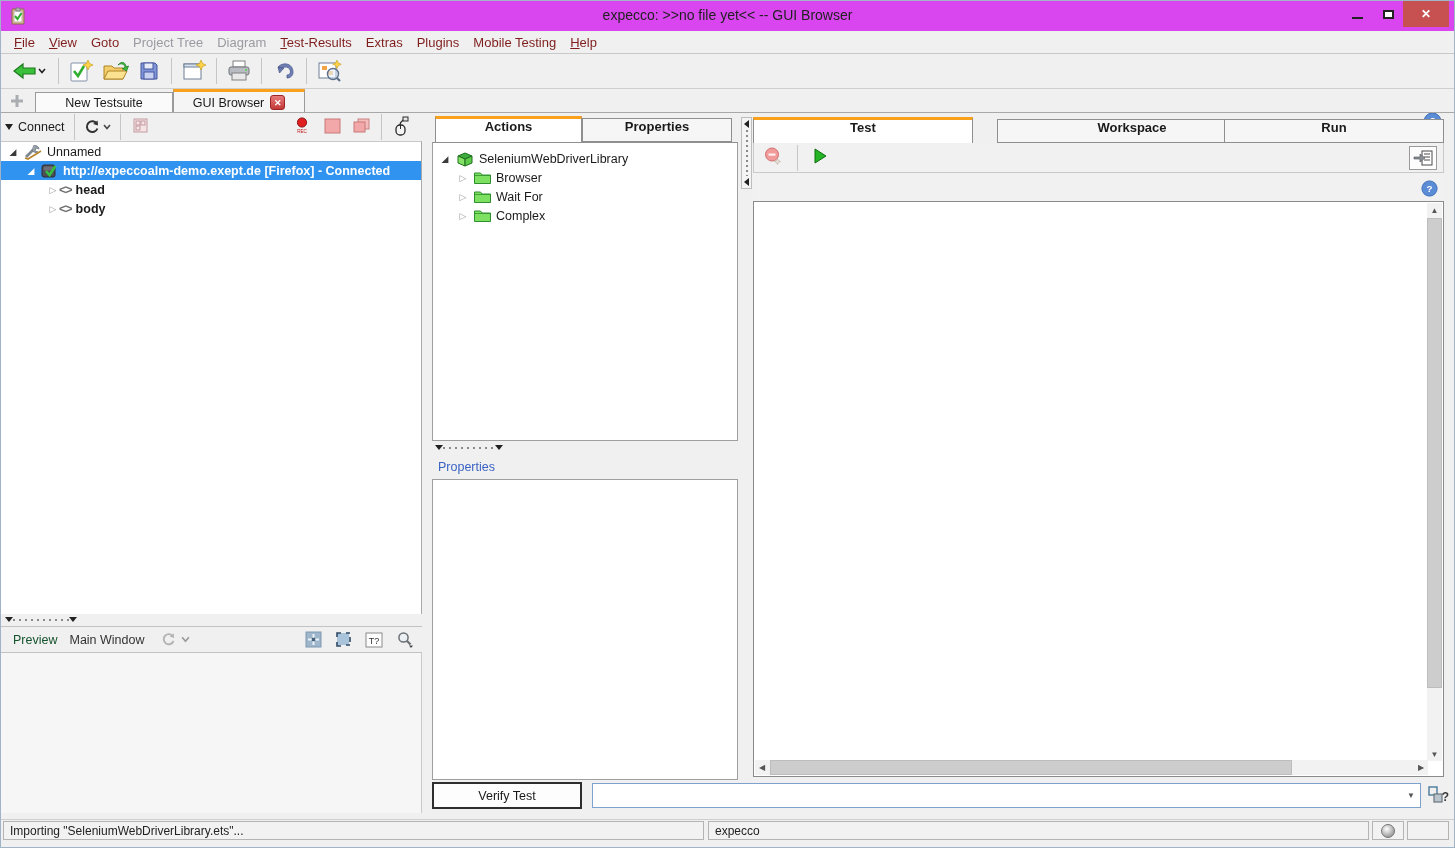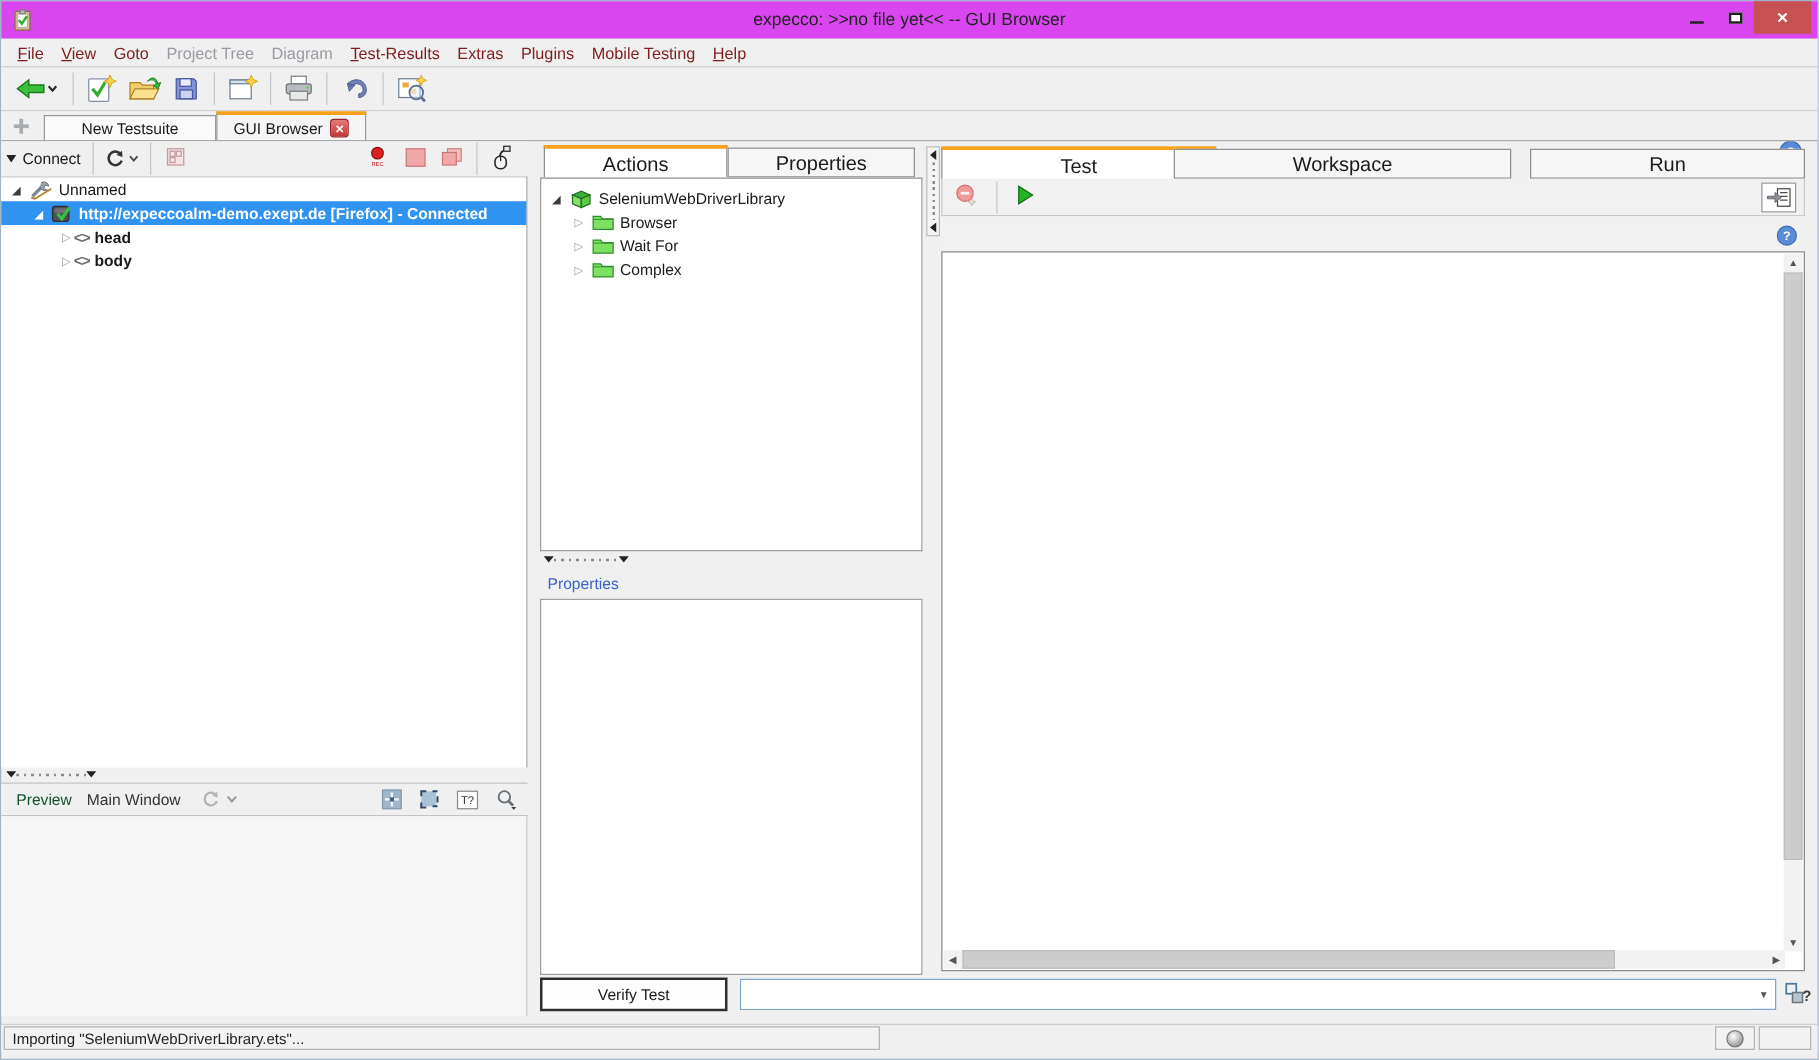--- a/index.html
+++ b/index.html
@@ -48,21 +48,21 @@
   #row-conn { background:#3093ef; color:#fff; }
   .tag-glyph { color:#6e6e6e; font-weight:bold; margin-right:4px; letter-spacing:-1px; }
   #lp-split { left:4px; top:615px; width:72px; height:7px; display:flex; align-items:center; }
   .split-h { flex:1; height:5px; background:repeating-linear-gradient(90deg,#8a8a8a 0 2px,transparent 2px 6px); background-position:center; background-size:100% 2px; background-repeat:no-repeat; }
   .split-tri-d { width:0; height:0; border-left:4px solid transparent; border-right:4px solid transparent; border-top:5px solid #222; }
   .split-tri-l { width:0; height:0; border-top:4px solid transparent; border-bottom:4px solid transparent; border-right:5px solid #222; }
   #lp-preview-bar { left:0; top:625px; width:421px; height:27px; background:#f0f0f0; border-top:1px solid #c3c3c3; border-bottom:1px solid #c3c3c3; display:flex; align-items:center; }
   #lp-preview { left:0; top:652px; width:421px; height:160px; background:#f6f6f6; border-right:1px solid #c9c9c9; }
 
   
-  .mtab { position:absolute; display:flex; align-items:flex-end; justify-content:center; border:1px solid #8f8f8f; font-size:16px; }
+  .mtab { position:absolute; display:flex; align-items:flex-start; justify-content:center; border:1px solid #8f8f8f; font-size:13px;font-weight:bold; }
   .mtab.active { background:#fff; border-top:3px solid #f9a11b; border-bottom:none; }
   .mtab.inactive { background:#f6f6f6; }
   #mp-tree { left:431px; top:141px; width:306px; height:299px; background:#fff; border:1px solid #9f9f9f; border-top:1px solid #8f8f8f; }
   #mp-split { left:434px; top:443px; width:68px; height:7px; display:flex; align-items:center; }
   #mp-props-label { left:437px; top:459px; color:#3b63c4; font-size:12.5px; }
   #mp-props { left:431px; top:478px; width:306px; height:301px; background:#fff; border:1px solid #9f9f9f; }
   #verify-btn { left:431px; top:781px; width:150px; height:27px; background:#fdfdfd; border:2px solid #2e2e2e; display:flex; align-items:center; justify-content:center; font-size:12.5px; }
 
   
   #v-split { left:740px; top:116px; width:11px; height:72px; display:flex; flex-direction:column; align-items:center; border:1px solid #bdbdbd; background:#f4f4f4; justify-content:space-between; padding:2px 0; }
@@ -195,21 +195,21 @@
   </div>
 
   <div id="tabbar" class="abs">
     <svg id="tab-plus" class="abs" viewBox="0 0 16 16">
       <rect x="6.5" y="2" width="3" height="12" fill="#a9adb2"></rect>
         <rect x="2" y="6.5" width="12" height="3" fill="#a9adb2"></rect>
     </svg>
     <div class="tab inactive" style="left:34px;width:138px">
       <span>New Testsuite</span>
     </div>
-    <div class="tab active" style="left:172px;width:120px">
+    <div class="tab active" style="left:172px;width:132px">
       <span>GUI Browser</span>
       <span class="tab-close">✕</span>
     </div>
     <div id="tabbar-edge"></div>
   </div>
 
   <div id="lp-toolbar" class="abs">
     <div style="display:flex;align-items:center;gap:5px;padding:0 4px">
       <svg width="8" height="6" viewBox="0 0 8 6">
           <path d="M0 0 h8 l-4 6 z" fill="#222"></path>
@@ -391,21 +391,21 @@
 
   <div id="v-split" class="abs">
     <div class="split-tri-l"></div>
     <div class="v-dots"></div>
     <div class="split-tri-l"></div>
   </div>
 
   <div class="mtab active" style="left:752px;top:116px;width:220px;height:26px">
     <span>Test</span>
   </div>
-  <div class="mtab inactive" style="left:938px;top:118px;width:270px;height:24px">
+  <div class="mtab inactive" style="left:996px;top:118px;width:270px;height:24px">
     <span>Workspace</span>
   </div>
   <div class="mtab inactive" style="left:1223px;top:118px;width:220px;height:24px">
     <span>Run</span>
   </div>
 
   <div id="rp-toolbar" class="abs">
     <div style="padding:0 9px">
       <svg width="20" height="20" viewBox="0 0 20 20">
         <circle cx="9" cy="8.5" r="6.5" fill="#f29a9a" stroke="#d07070"></circle>
@@ -458,20 +458,23 @@
   </div>
   <svg class="abs" style="left:1426px;top:784px" width="23" height="22" viewBox="0 0 23 22">
     <rect x="2" y="2" width="8" height="8" fill="none" stroke="#4a7a9a" stroke-width="1.4"></rect>
     <rect x="7" y="9" width="8" height="8" fill="#b9c4cc" stroke="#6a757d" stroke-width="1.2"></rect>
     <text x="18.5" y="16" text-anchor="middle" font-size="12" font-weight="bold" fill="#3a3a3a">?</text>
   </svg>
 
   <div id="statusbar" class="abs">
     <div class="status-cell" style="left:2px;width:701px">
       <span>Importing "SeleniumWebDriverLibrary.ets"...</span>
+    </div>
+    <div class="status-cell" style="left:707px;width:661px">
+      <span>expecco</span>
     </div>
     <div class="status-cell" style="left:1371px;width:32px;justify-content:center">
       <svg width="16" height="16" viewBox="0 0 16 16">
         <defs>
             <radialGradient id="lamp" cx="40%" cy="35%" r="70%">
               <stop offset="0%" stop-color="#ffffff"></stop>
               <stop offset="100%" stop-color="#8e8e8e"></stop>
             </radialGradient>
           </defs>
         <circle cx="8" cy="8" r="6.5" fill="url(#lamp)" stroke="#787878"></circle>

